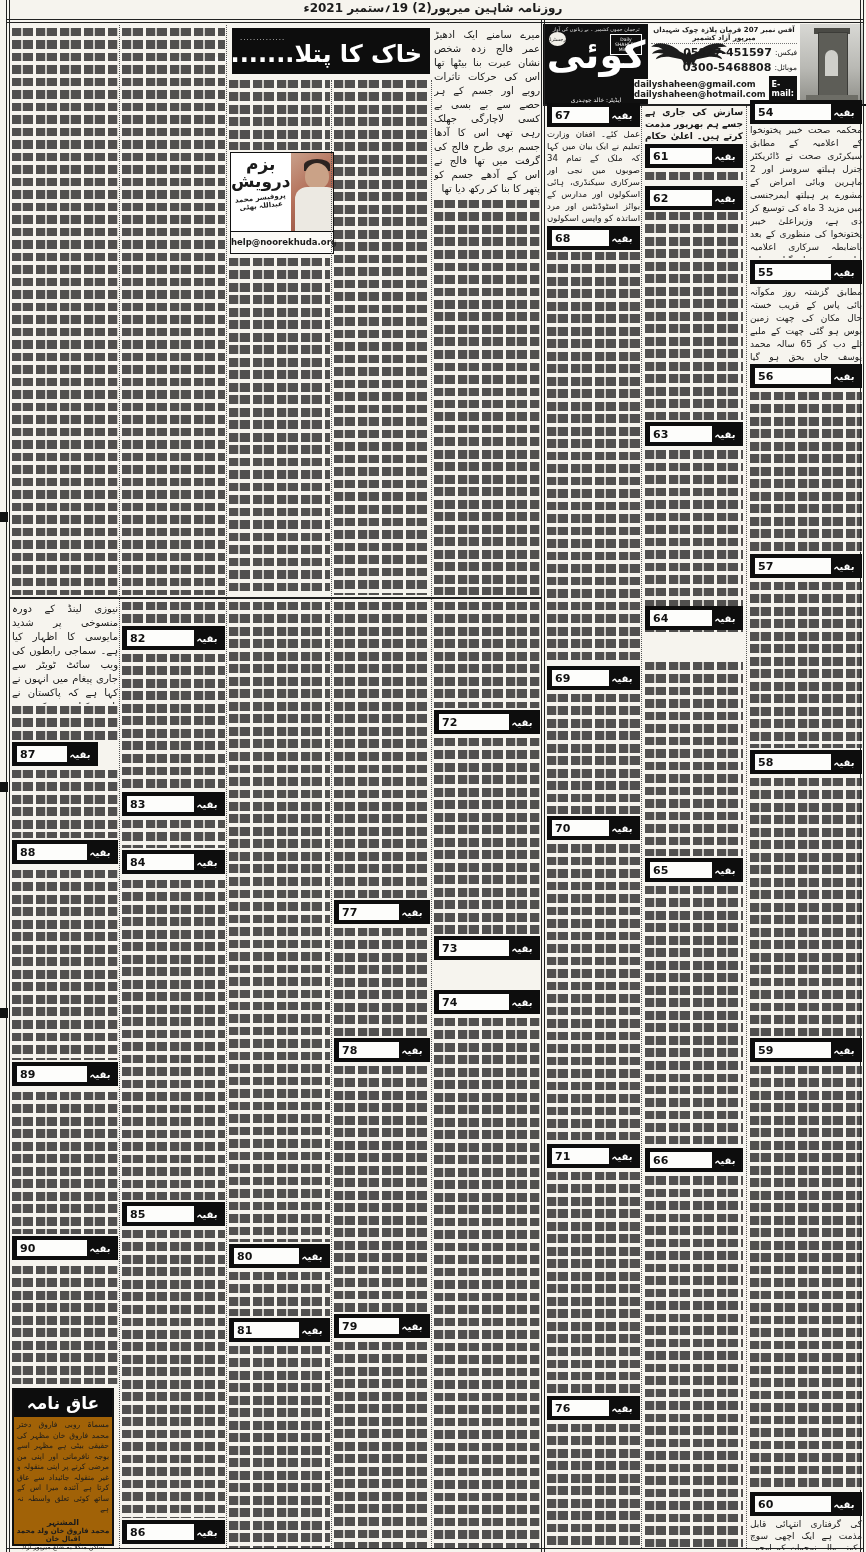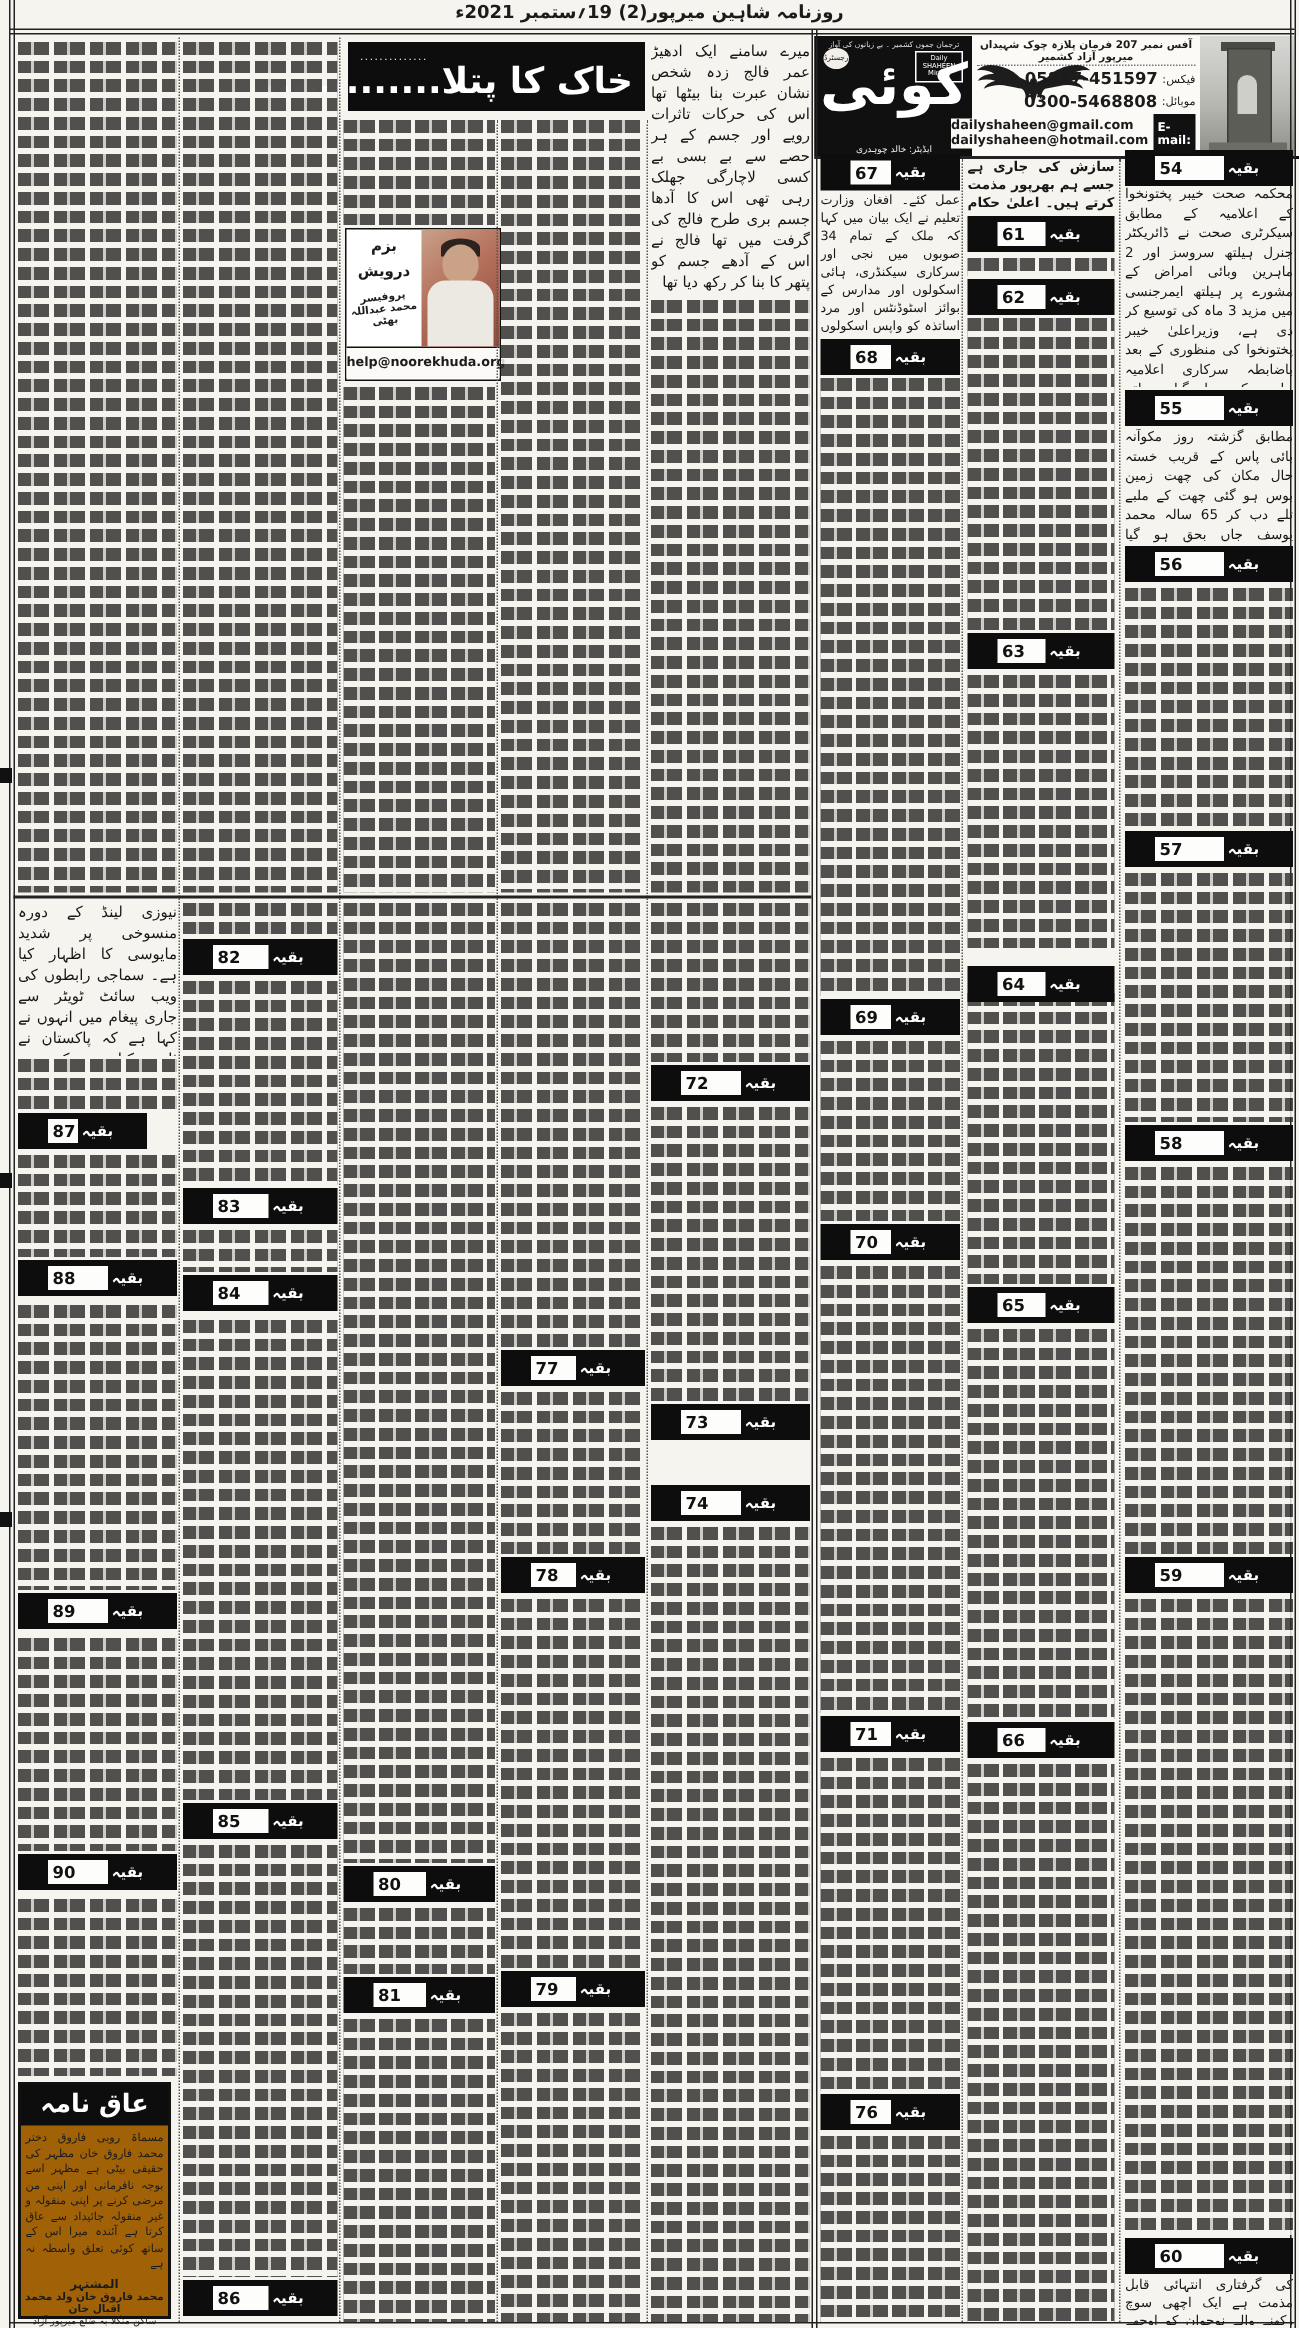--- a/index.html
+++ b/index.html
@@ -46,39 +46,39 @@
   .logo-bottom{position:absolute;bottom:1px;left:0;right:0;text-align:center;font-size:6px;color:#eee;}
   
   .headline-box{left:232px;top:28px;width:198px;height:46px;background:#0d0d0d;color:#fff;
     display:flex;flex-direction:column;justify-content:center;padding:0 8px;box-sizing:border-box;}
   .headline-dots{font-size:7px;line-height:6px;text-align:left;color:#eee;letter-spacing:1px;}
   .headline-text{font-size:24px;font-weight:bold;text-align:center;line-height:26px;white-space:nowrap;}
   
   .author-panel{left:230px;top:152px;width:104px;height:102px;background:#fff;border:1px solid #111;box-sizing:border-box;}
   .author-inner{display:flex;flex-direction:row-reverse;height:78px;}
   .author-meta{flex:1;text-align:center;padding-top:3px;}
-  .author-col-title{font-size:10px;font-weight:bold;line-height:17px;}
+  .author-col-title{font-size:17px;font-weight:bold;line-height:17px;}
   .author-name{font-size:7px;font-weight:bold;margin-top:4px;transform:rotate(-6deg);}
   .author-photo{width:52px;height:78px;position:relative;overflow:hidden;
     background:linear-gradient(140deg,#c9a08a 0%,#b4705a 45%,#8e4a3c 100%);}
   .author-photo .head{position:absolute;left:14px;top:10px;width:24px;height:26px;background:#caa287;border-radius:50% 50% 45% 45%;}
   .author-photo .hair{position:absolute;left:13px;top:6px;width:26px;height:12px;background:#2c2320;border-radius:50% 50% 0 0;}
   .author-photo .shirt{position:absolute;left:4px;top:34px;width:44px;height:44px;background:#ece9e2;border-radius:12px 12px 0 0;}
   .author-email{border-top:1px solid #111;font-size:8.5px;font-weight:bold;text-align:center;line-height:20px;direction:ltr;background:#fbfaf6;}
   
   .body-text{position:absolute;font-size:10px;line-height:14px;text-align:justify;text-align-last:right;direction:rtl;overflow:hidden;color:#171717;}
   .body-text.bold{font-weight:bold;font-size:10.5px;}
   
   .sim{position:absolute;opacity:.82;
     background-image:
       repeating-linear-gradient(to bottom, transparent 0px, transparent 8.5px, #f6f4ee 8.5px, #f6f4ee 12.5px),
       repeating-linear-gradient(to right, #2d2d2d 0px, #2d2d2d 9px, rgba(45,45,45,.25) 9px, rgba(45,45,45,.25) 11px, #2d2d2d 11px, #2d2d2d 21px, transparent 21px, transparent 24px);
   }
   
-  .cont{position:absolute;height:24px;background:#0d0d0d;display:flex;flex-direction:row;align-items:center;padding:0 20px;box-sizing:border-box;direction:ltr;}
+  .cont{position:absolute;height:24px;background:#0d0d0d;display:flex;flex-direction:row;align-items:center;padding:0 5px;box-sizing:border-box;direction:ltr;}
   .cont .numbox{flex:1;height:16px;background:#fdfdfb;display:flex;align-items:center;}
   .cont .num{font-size:11px;font-weight:bold;padding-left:3px;color:#111;}
   .cont .lbl{color:#fff;font-size:10px;font-weight:bold;width:26px;text-align:center;}
   
   .notice{left:12px;top:1388px;width:102px;height:158px;border:2px solid #111;background:#a16207;box-sizing:border-box;}
   .notice-header{background:#0d0d0d;color:#fff;font-size:17px;font-weight:bold;text-align:center;line-height:27px;height:27px;}
   .notice-body{font-size:7.5px;line-height:10.5px;text-align:justify;text-align-last:right;padding:3px 3px 0 3px;}
   .notice-sig{font-size:8px;font-weight:bold;text-align:center;margin-top:3px;}
   .notice-name{font-size:7px;text-align:center;font-weight:bold;}
   .notice-addr{font-size:6.5px;text-align:center;}
@@ -278,21 +278,21 @@
         <span class="num">62</span>
       </div>
       <span class="lbl">بقیہ</span>
     </div>
     <div class="cont" style="left: 645px; top: 422px; width: 98px;">
       <div class="numbox">
         <span class="num">63</span>
       </div>
       <span class="lbl">بقیہ</span>
     </div>
-    <div class="cont" style="left: 645px; top: 644px; width: 98px;">
+    <div class="cont" style="left: 645px; top: 606px; width: 98px;">
       <div class="numbox">
         <span class="num">64</span>
       </div>
       <span class="lbl">بقیہ</span>
     </div>
     <div class="cont" style="left: 645px; top: 858px; width: 98px;">
       <div class="numbox">
         <span class="num">65</span>
       </div>
       <span class="lbl">بقیہ</span>

